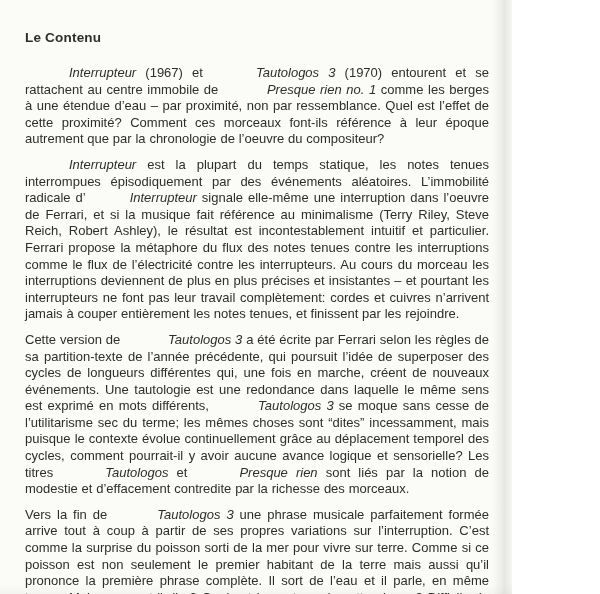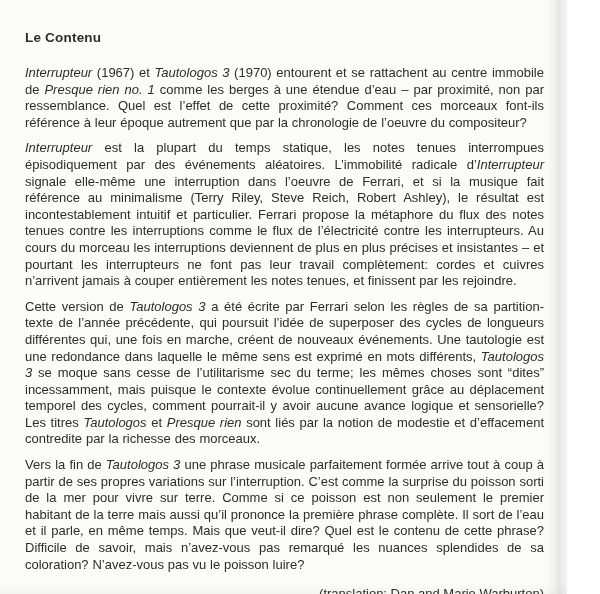--- a/index.html
+++ b/index.html
@@ -2,21 +2,21 @@
 <html><head>
 <meta charset="utf-8">
 <style>
   html, body {
     margin: 0;
     padding: 0;
     background: #ffffff;
   }
   .page {
     position: relative;
-    width: 567px;
+    width: 512px;
     height: 594px;
     box-sizing: border-box;
     background: #fbfbf8;
     color: #2d2d2b;
     font-family: "Liberation Sans", "DejaVu Sans", sans-serif;
     padding: 30px 23px 0 25px;
     overflow: hidden;
   }
   .heading {
     font-size: 13.5px;
@@ -26,20 +26,21 @@
   }
   .para {
     font-size: 13px;
     line-height: 16.6px;
     text-align: justify;
     margin: 0 0 9px 0;
     word-spacing: 0.2px;
   }
   .para em {
     font-style: italic;
+    margin-left: 44px;
   }
   .signature-block {
     margin-top: 13px;
     text-align: right;
     font-size: 13px;
     line-height: 16.6px;
   }
   .scan-edge-right {
     position: absolute;
     top: 0;

